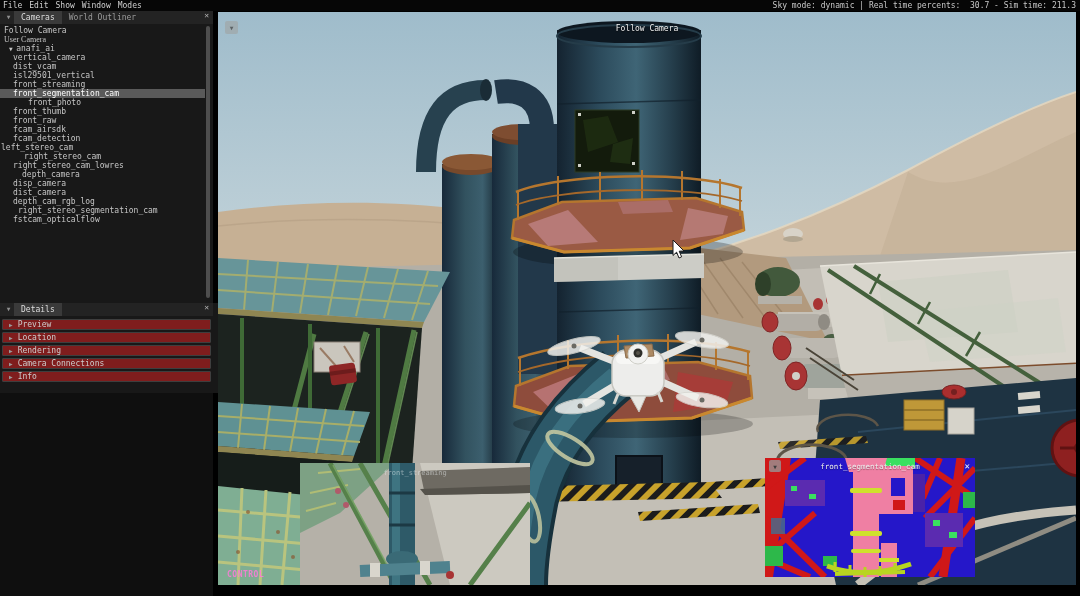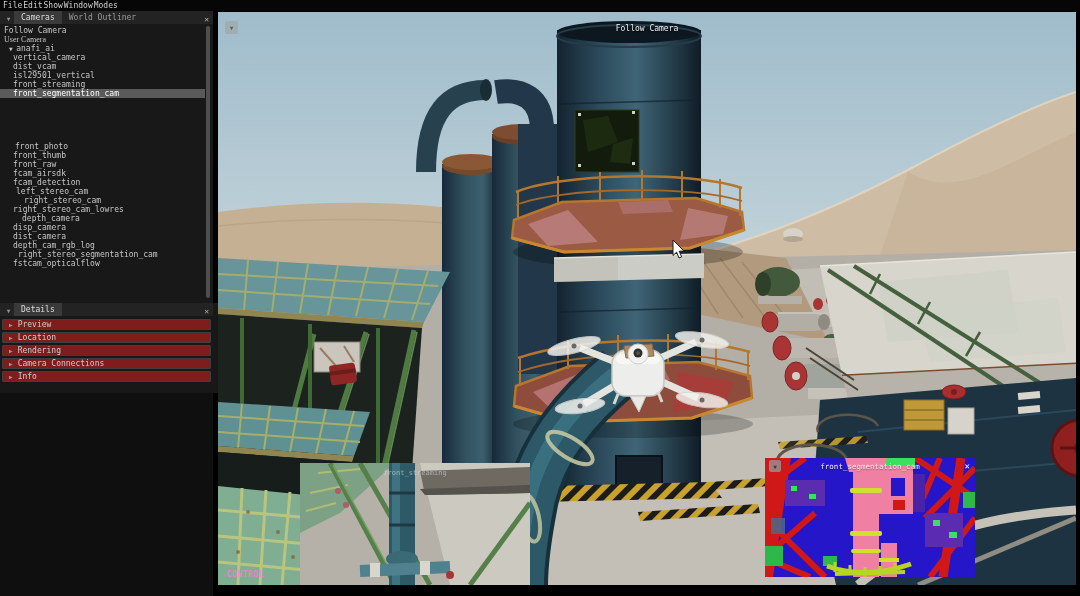--- a/index.html
+++ b/index.html
@@ -2,27 +2,27 @@
 <html><head>
 <meta charset="utf-8">
 <style>
   html,body{margin:0;padding:0;}
   body{width:1080px;height:596px;position:relative;background:#000;overflow:hidden;
        font-family:"DejaVu Sans Mono","Liberation Mono",monospace;-webkit-font-smoothing:none;}
   .abs{position:absolute;}
   
   #menu-bar{left:0;top:0;width:1080px;height:11px;background:#060606;display:flex;align-items:center;
             font-size:8px;color:#cfcfcf;}
-  #menu-items{display:flex;gap:1px;padding-left:3px;}
+  #menu-items{display:flex;gap:7px;padding-left:3px;}
   .menu-item{cursor:default;}
   #status-bar{margin-left:auto;padding-right:4px;color:#c8c8c8;white-space:pre;}
   
   .panel{background:#181818;}
   .tabbar{position:absolute;left:0;top:0;width:213px;height:13px;background:#232323;display:flex;
-          align-items:flex-end;font-size:8px;color:#9a9a9a;}
+          align-items:flex-start;font-size:8px;color:#9a9a9a;}
   .filter-btn{width:11px;height:11px;margin-left:3px;display:flex;align-items:center;justify-content:center;
               color:#8f8f8f;font-size:6px;}
   .tab{padding:0 7px;height:13px;display:flex;align-items:center;}
   .tab.active{background:#3a3a3a;color:#dedede;}
   .close-btn{margin-left:auto;margin-right:4px;color:#b4b4b4;font-size:8px;}
   #cameras-panel{left:0;top:11px;width:213px;height:292px;}
   #camera-tree{position:absolute;left:0;top:15px;width:205px;}
   .tree-row{height:9px;line-height:9px;font-size:8px;color:#c6c6c6;white-space:pre;}
   .tree-row.selected{background:#5a5a5a;color:#ffffff;}
   .expander{color:#c6c6c6;font-size:6px;}
@@ -59,46 +59,47 @@
 <body>
 
 <div id="menu-bar" class="abs">
   <div id="menu-items">
       <span class="menu-item">File</span>
       <span class="menu-item">Edit</span>
       <span class="menu-item">Show</span>
       <span class="menu-item">Window</span>
       <span class="menu-item">Modes</span>
     </div>
+  <div id="status-bar">Sky mode: dynamic | Real time percents:  30.7 - Sim time: 211.3</div>
 </div>
 
 <div id="cameras-panel" class="abs panel">
   <div class="tabbar">
     <div class="filter-btn">▼</div>
     <div id="cameras-tabs" style="display:flex;height:13px;">
         <div class="tab active">Cameras</div>
         <div class="tab">World Outliner</div>
       </div>
     <div class="close-btn">✕</div>
   </div>
   <div id="camera-tree">
       <div class="tree-row" style="padding-left: 4px;">Follow Camera</div>
       <div class="tree-row" style="padding-left: 4px; font-family: Liberation Serif, serif;">User Camera</div>
       <div class="tree-row" style="padding-left: 9px;"><span class="expander">▼ </span>anafi_ai</div>
       <div class="tree-row" style="padding-left: 13px;">vertical_camera</div>
       <div class="tree-row" style="padding-left: 13px;">dist_vcam</div>
       <div class="tree-row" style="padding-left: 13px;">isl29501_vertical</div>
       <div class="tree-row" style="padding-left: 13px;">front_streaming</div>
       <div class="tree-row selected" style="padding-left: 13px;">front_segmentation_cam</div>
-      <div class="tree-row" style="padding-left: 15px; margin-top: 44px;">front_photo</div>
+      <div class="tree-row" style="padding-left: 28px;">front_photo</div>
       <div class="tree-row" style="padding-left: 13px;">front_thumb</div>
       <div class="tree-row" style="padding-left: 13px;">front_raw</div>
       <div class="tree-row" style="padding-left: 13px;">fcam_airsdk</div>
       <div class="tree-row" style="padding-left: 13px;">fcam_detection</div>
-      <div class="tree-row" style="padding-left: 16px;">left_stereo_cam</div>
+      <div class="tree-row" style="padding-left: 1px;">left_stereo_cam</div>
       <div class="tree-row" style="padding-left: 24px;">right_stereo_cam</div>
       <div class="tree-row" style="padding-left: 13px;">right_stereo_cam_lowres</div>
       <div class="tree-row" style="padding-left: 22px;">depth_camera</div>
       <div class="tree-row" style="padding-left: 13px;">disp_camera</div>
       <div class="tree-row" style="padding-left: 13px;">dist_camera</div>
       <div class="tree-row" style="padding-left: 13px;">depth_cam_rgb_log</div>
       <div class="tree-row" style="padding-left: 18px;">right_stereo_segmentation_cam</div>
       <div class="tree-row" style="padding-left: 13px;">fstcam_opticalflow</div>
     </div>
   <div id="cam-scrollbar"></div>

